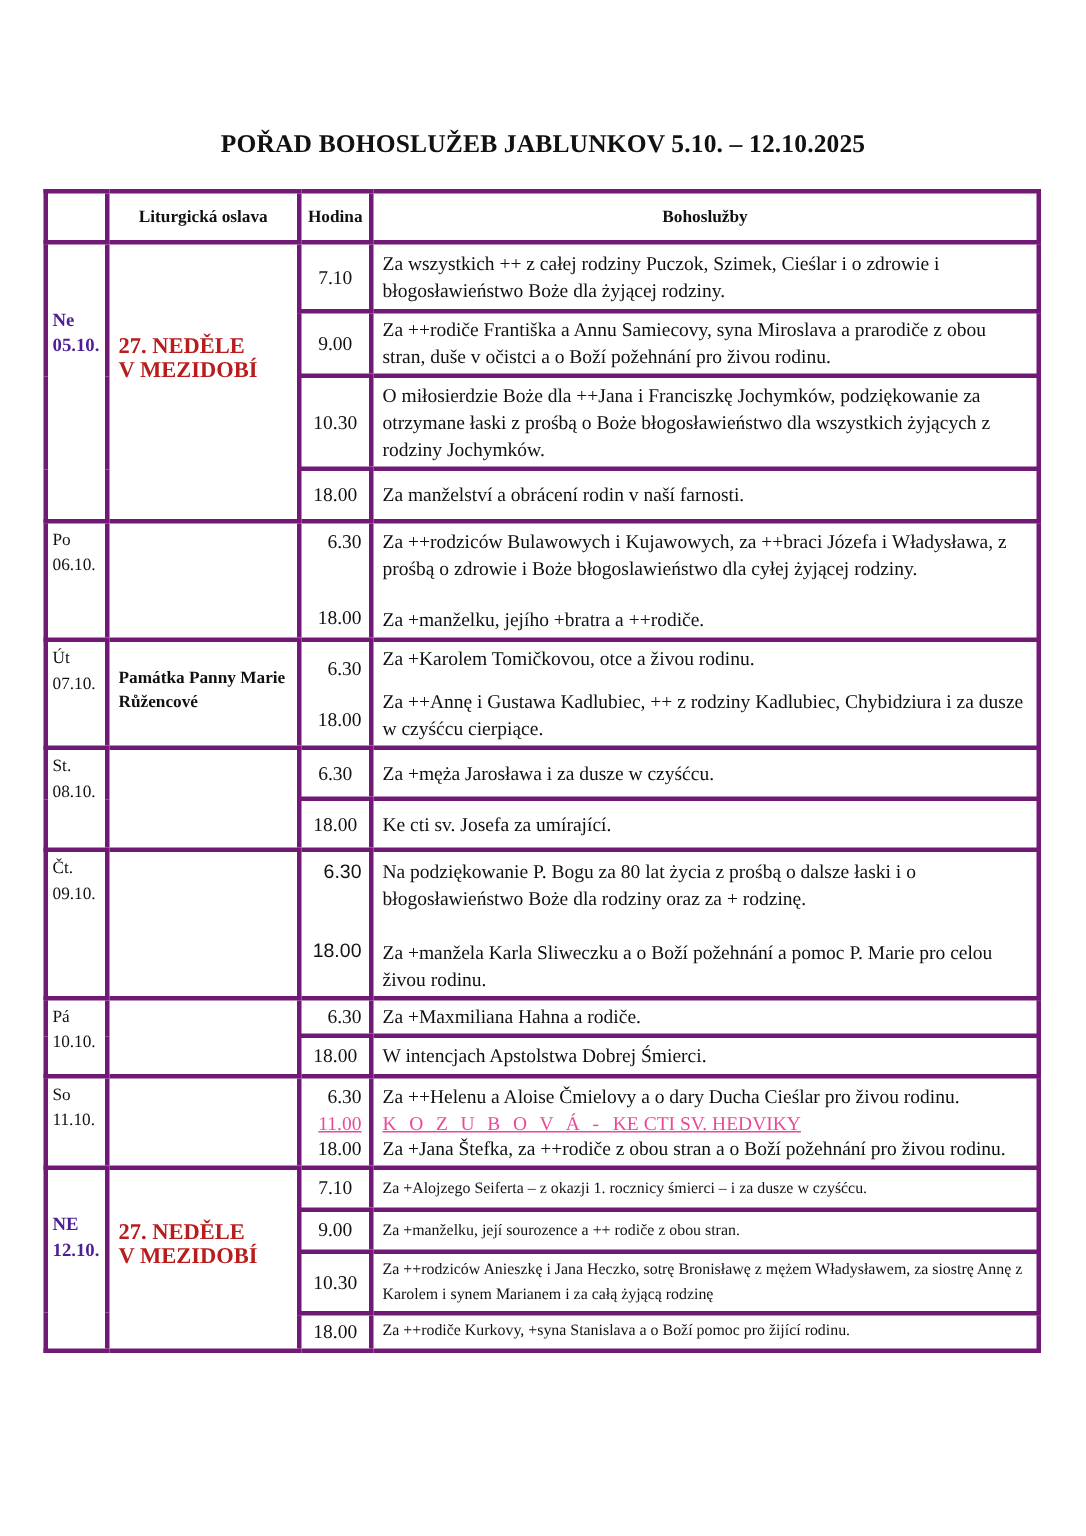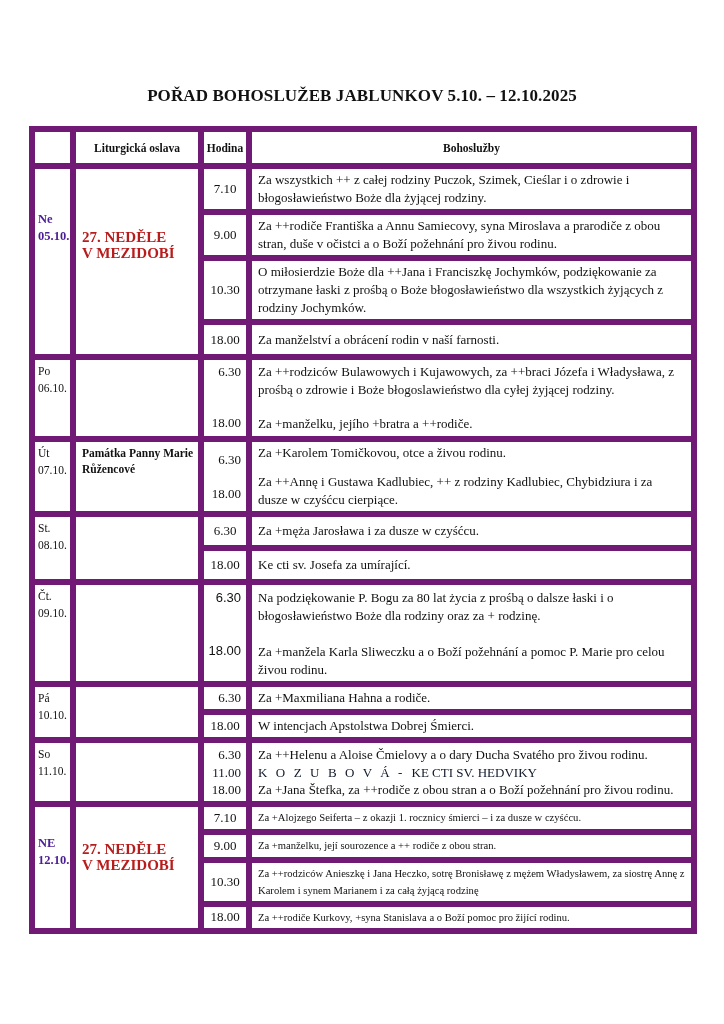--- a/index.html
+++ b/index.html
@@ -2,37 +2,37 @@
 <html><head>
 <meta charset="utf-8">
 <style>
   html, body { margin:0; padding:0; background:#ffffff; }
   body { width:724px; height:1024px; position:relative; overflow:hidden;
          font-family:"Liberation Serif", serif; color:#111; }
   .title { position:absolute; top:86px; left:0; width:724px; text-align:center;
            font-weight:bold; font-size:17px; letter-spacing:0.1px; }
   table.sched { position:absolute; top:126px; left:29px; width:662px;
                 border-collapse:collapse; table-layout:fixed; font-size:13px; }
-  table.sched td, table.sched th { border:6px solid #701a75; padding:0; }
+  table.sched td, table.sched th { border:3px solid #701a75; padding:0; }
   table.sched th { font-weight:bold; font-size:11.5px; height:31px; }
   .thick-top td, .thick-top th { border-top:2px solid #111 !important; }
   table.sched { border:2px solid #111; }
   td.c1, th.c1, td.c2, th.c2, td.c3, th.c3 { border-right:2px solid #111 !important; }
   td.day { vertical-align:top; padding:3px 0 0 3px !important; font-size:11.5px; line-height:17px; }
   td.day.red { color:#4c1d95; font-weight:bold; font-size:12.5px; }
   td.cel { vertical-align:top; padding:0 0 0 6px !important; }
   .cel-red { color:#b91c1c; font-weight:bold; font-size:15px; line-height:16px; }
   .cel-black { font-weight:bold; font-size:11.5px; line-height:16px; }
   td.time { text-align:center; vertical-align:middle; font-size:13px; }
   td.time.right { text-align:right; padding-right:5px !important; }
   td.txt { vertical-align:middle; padding:2px 6px 2px 6px !important; line-height:18px; }
   td.txt.small { font-size:10.6px; line-height:17px; }
   .stack { display:flex; flex-direction:column; justify-content:space-between; height:100%; }
   .sans { font-family:"Liberation Sans", sans-serif; font-size:13.5px; }
-  .red-txt { color:#0f172a; }
+  .red-txt { color:#ec4899;text-decoration:underline; }
   .sp { letter-spacing:2.6px; }
 </style>
 </head>
 <body>
 
 <div class="title">POŘAD  BOHOSLUŽEB  JABLUNKOV 5.10. – 12.10.2025</div>
 
 <table class="sched">
   <colgroup>
     <col style="width:41px">
@@ -95,21 +95,21 @@
       </div>
     </td>
   </tr>
 
   <tr class="thick-top" style="height:68px">
     <td class="c1 day">
       <div>Út</div>
       <div>07.10.</div>
     </td>
     <td class="c2 cel" style="vertical-align:top;">
-      <div class="cel-black" style="padding-top:3px">
+      <div class="cel-black" style="padding-top:16px">
         <div>Památka Panny Marie</div>
         <div>Růžencové</div>
       </div>
     </td>
     <td class="c3 time right" style="vertical-align:top;">
       <div class="stack" style="height:66px; padding:10px 0 6px 0; box-sizing:border-box;">
         <div>6.30</div>
         <div>18.00</div>
       </div>
     </td>
@@ -168,21 +168,21 @@
       <div>So</div>
       <div>11.10.</div>
     </td>
     <td class="c2 cel"></td>
     <td class="c3 time right" style="vertical-align:top; line-height:17.5px; padding-top:3px !important;">
       <div>6.30</div>
       <div class="red-txt">11.00</div>
       <div>18.00</div>
     </td>
     <td class="txt" style="vertical-align:top; line-height:17.5px; padding-top:3px !important;">
-      <div>Za ++Helenu a Aloise Čmielovy a o dary Ducha Svatého pro živou rodinu.</div>
+      <div>Za ++Helenu a Aloise Čmielovy a o dary Ducha Cieślar pro živou rodinu.</div>
       <div class="red-txt"><span class="sp">K O Z U B O V Á -</span>&nbsp;&nbsp;<span>KE CTI SV. HEDVIKY</span></div>
       <div>Za +Jana Štefka, za ++rodiče z obou stran a o Boží požehnání pro živou rodinu.</div>
     </td>
   </tr>
 
   <tr class="thick-top" style="height:28px">
     <td class="c1 day red" rowspan="4" style="padding-top:28px !important">
       <div>NE</div>
       <div>12.10.</div>
     </td>

